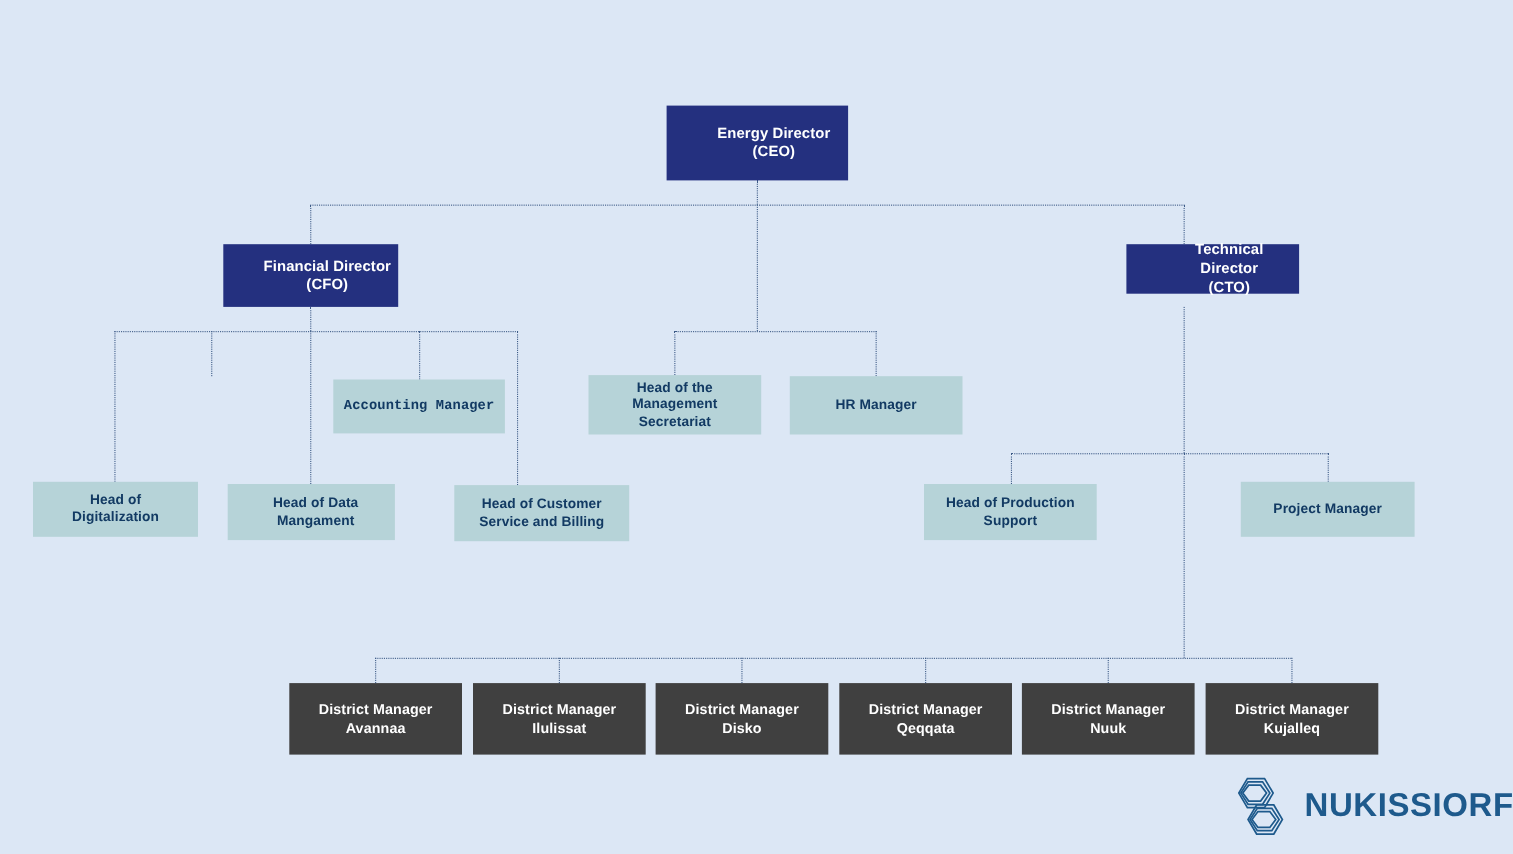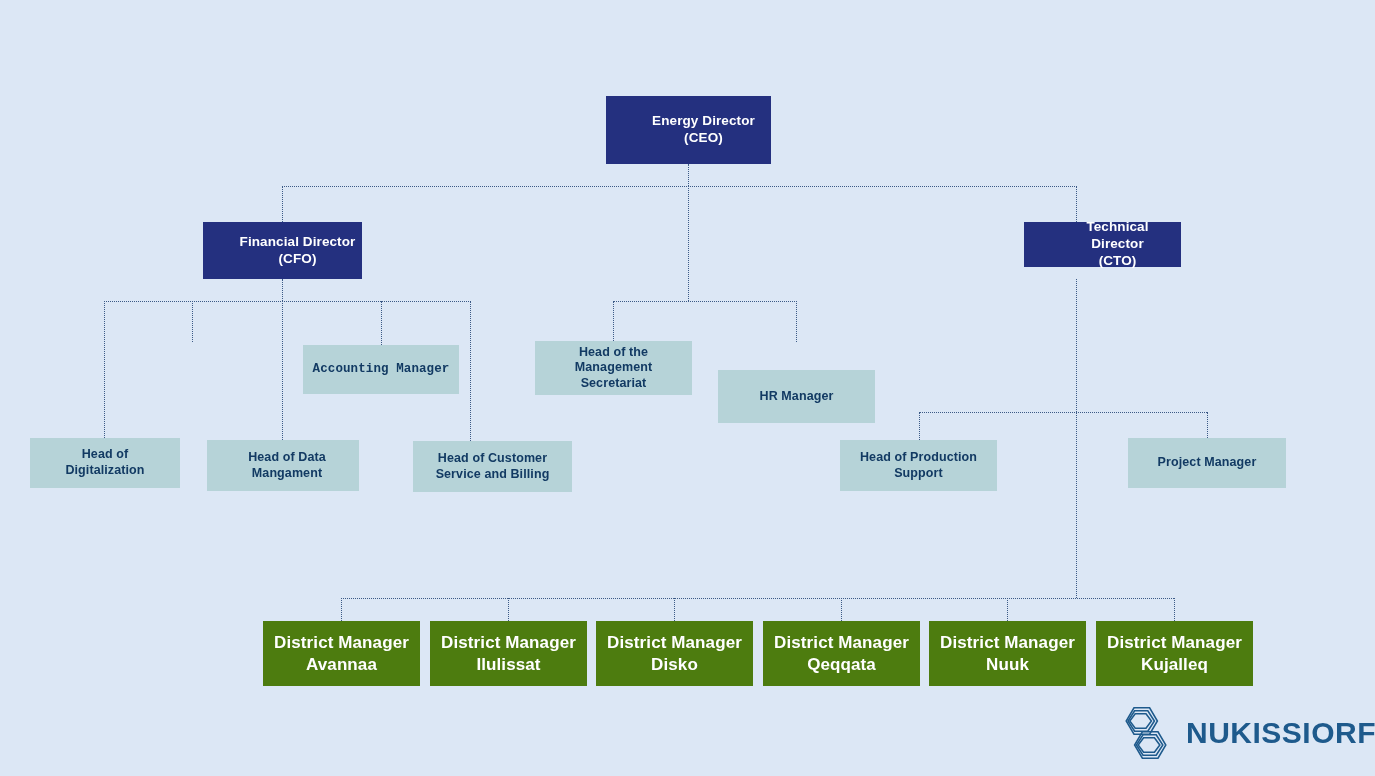--- a/index.html
+++ b/index.html
@@ -36,23 +36,23 @@
     color: #ffffff;
     font-size: 13.5px;
     padding-left: 36px;
   }
   .node.unit {
     background: #b6d3d8;
     color: #123a63;
     font-size: 12.5px;
   }
   .node.district {
-    background: #4d7c0f;
+    background: #404040;
     color: #ffffff;
-    font-size: 17px;
+    font-size: 13px;
   }
   .conn {
     position: absolute;
     pointer-events: none;
   }
   .conn.v {
     border-left: 1px dotted #3c5a86;
     width: 0;
   }
   .conn.h {
@@ -136,21 +136,21 @@
   <div class="node exec" style="left:998px; top:222px; width:157px; height:45px;margin-left:26px;">Technical Director
 (CTO)</div>
 
 
   <div class="node unit" style="left:303px; top:345px; width:156px; height:49px;font-family:Liberation Mono, monospace;">Accounting Manager</div>
 
   <div class="node unit" style="left:535px; top:341px; width:157px; height:54px;">Head of the
 Management
 Secretariat</div>
 
-  <div class="node unit" style="left:718px; top:342px; width:157px; height:53px;margin-top:28px;">HR Manager</div>
+  <div class="node unit" style="left:718px; top:342px; width:157px; height:53px;">HR Manager</div>
 
   <div class="node unit" style="left:30px; top:438px; width:150px; height:50px;">Head of
 Digitalization</div>
 
   <div class="node unit" style="left:207px; top:440px; width:152px; height:51px;padding-left:14px;">Head of Data
 Mangament</div>
 
   <div class="node unit" style="left:389px; top:441px; width:159px; height:51px;margin-left:24px;">Head of Customer
 Service and Billing</div>
 

